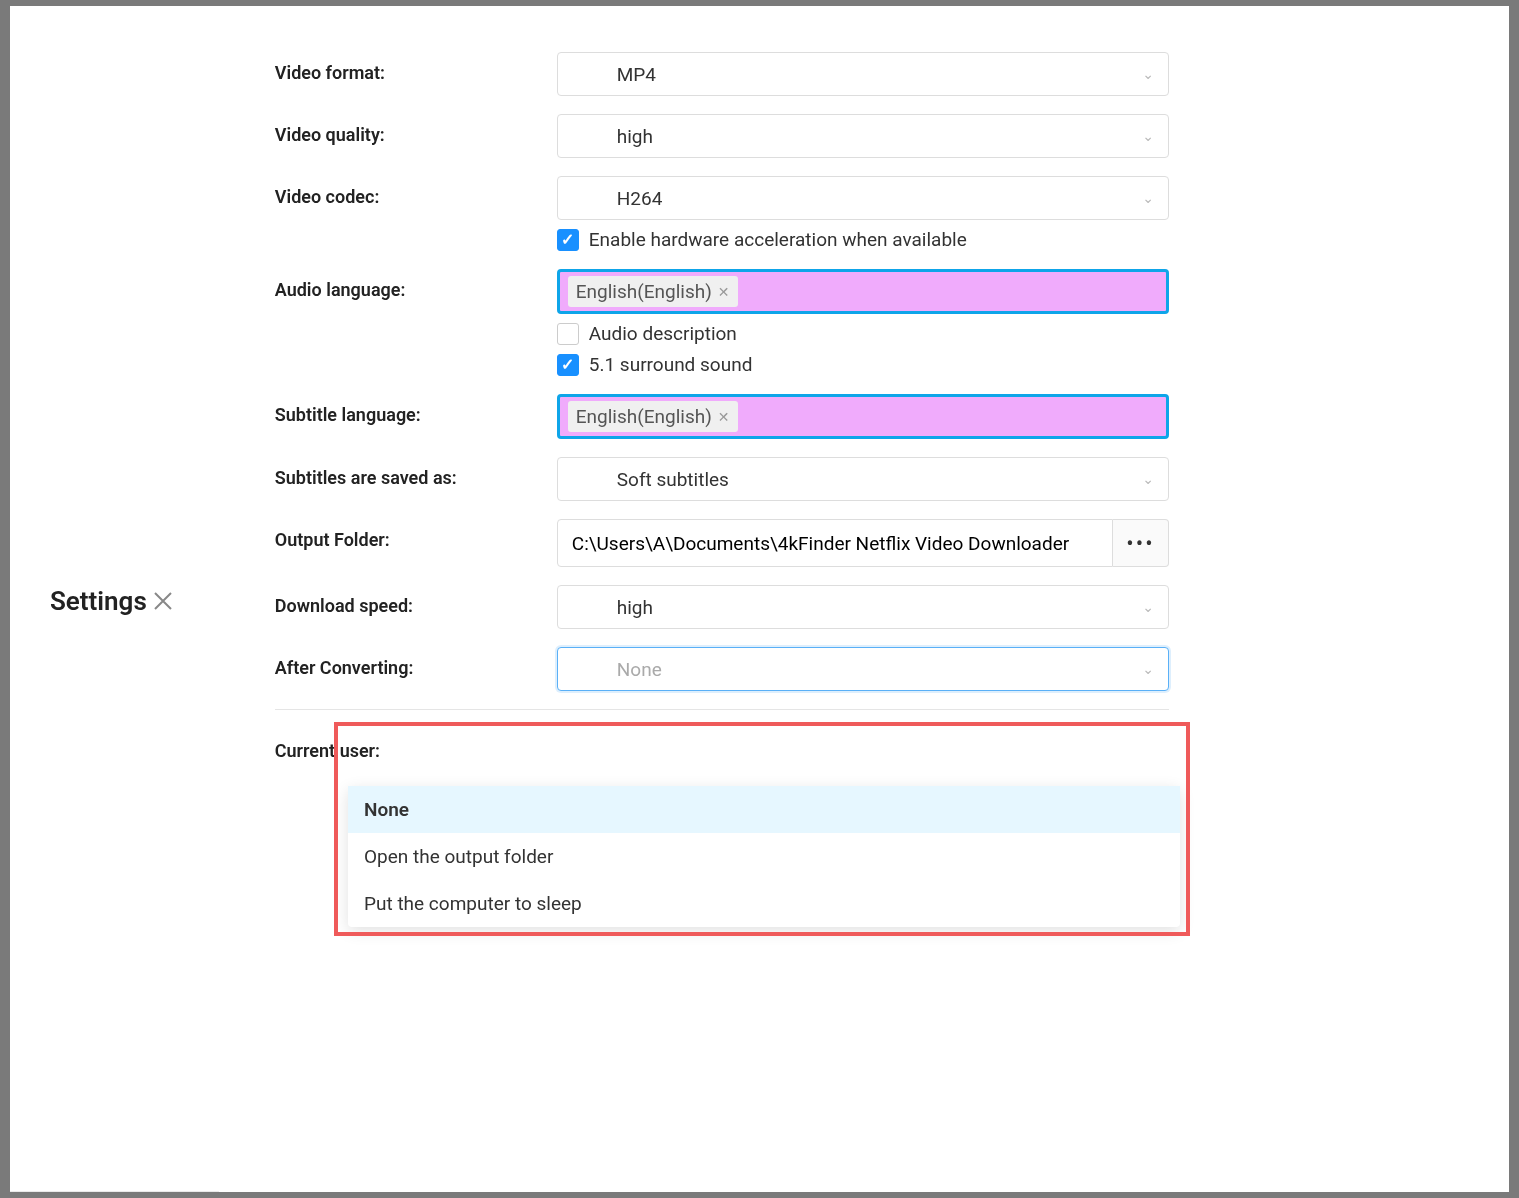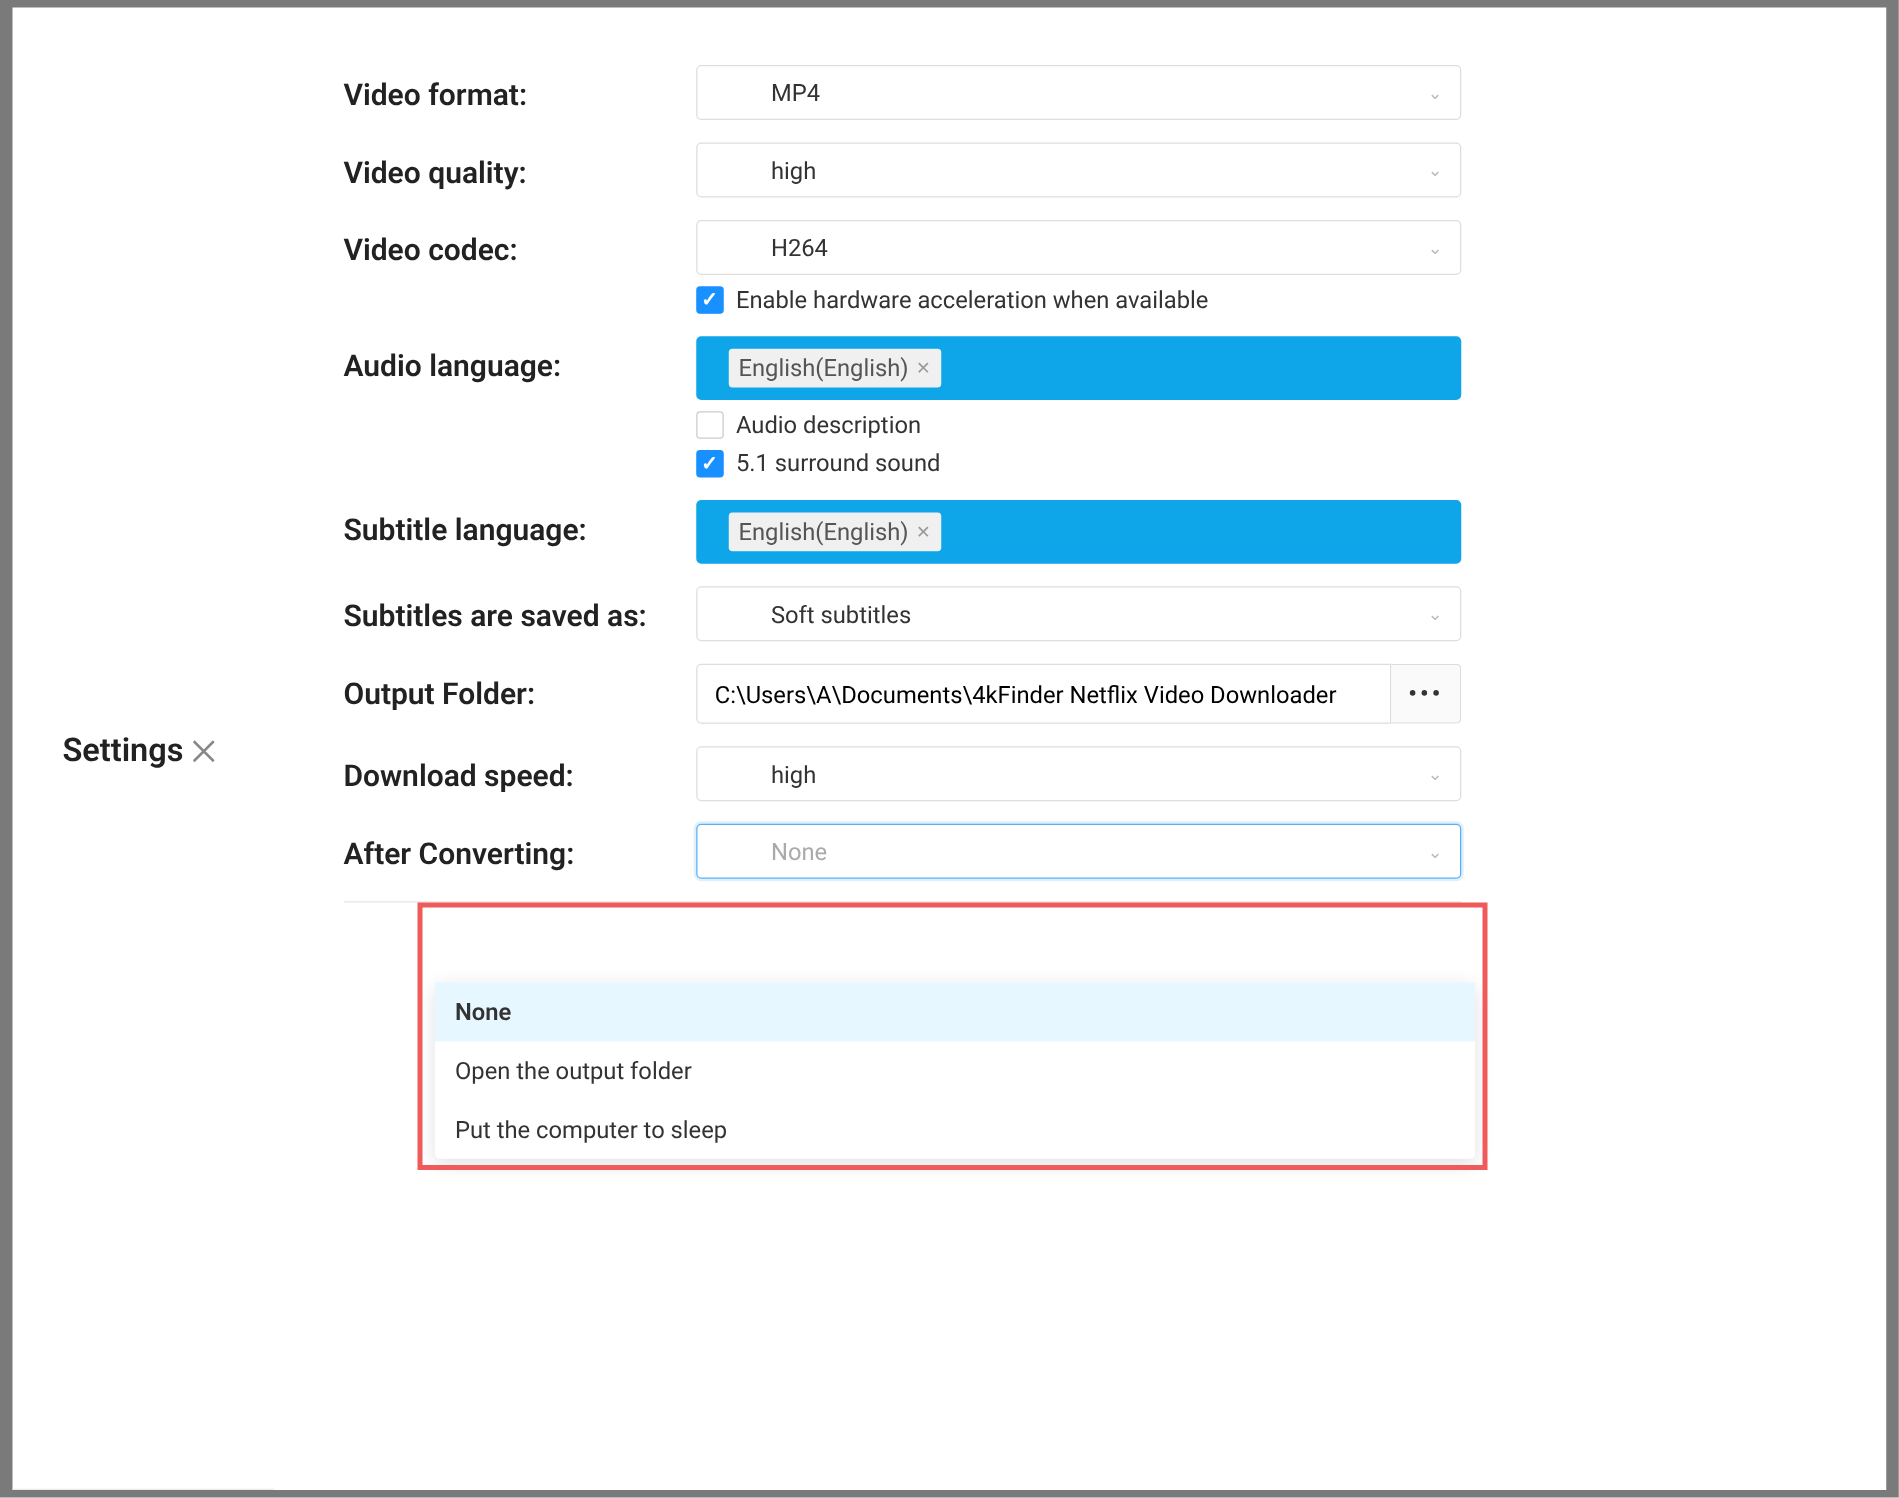--- a/index.html
+++ b/index.html
@@ -51,21 +51,21 @@
     }
     .form-row {
       display: flex;
       align-items: flex-start;
       margin-bottom: 18px;
       padding: 0 40px 0 56px;
     }
     .form-label {
       width: 282px;
       flex-shrink: 0;
-      font-size: 24px;
+      font-size: 18px;
       font-weight: 600;
       color: #222;
       padding-top: 10px;
     }
     .form-control-wrap {
       flex: 1;
       padding-right: 300px;
     }
     .select {
       width: 100%;
@@ -88,27 +88,27 @@
     .select-value { flex: 1; margin-left: 45px; }
     .select-value.placeholder { color: #aaa; }
     .chevron {
       color: #bbb;
       font-size: 14px;
       margin-left: 8px;
     }
     .tag-input {
       width: 100%;
       min-height: 44px;
-      border: 6px solid #0ea5e9;
+      border: 3px solid #0ea5e9;
       border-radius: 4px;
-      padding: 4px 20px;
+      padding: 4px 8px;
       display: flex;
       align-items: center;
       gap: 6px;
-      background: #0ea5e9;
+      background: #f0abfc;
     }
     .tag {
       background: #f0f0f0;
       border-radius: 3px;
       padding: 4px 8px;
       font-size: 19px;
       color: #555;
       display: flex;
       align-items: center;
       gap: 6px;
@@ -328,20 +328,24 @@
       <div class="form-control-wrap">
         <div class="select open">
           <span class="select-value placeholder">None</span>
           <span class="chevron">⌄</span>
         </div>
       </div>
     </div>
 
     <hr class="divider">
 
+    <div class="form-row">
+      <div class="form-label">Current user:</div>
+      <div class="form-control-wrap"></div>
+    </div>
 
 
   </div>
 </div>
 
 <div class="dropdown-panel" style="left:348px; top:786px; width:832px;">
   <div class="dropdown-option selected">None</div>
   <div class="dropdown-option">Open the output folder</div>
   <div class="dropdown-option">Put the computer to sleep</div>
 </div>

